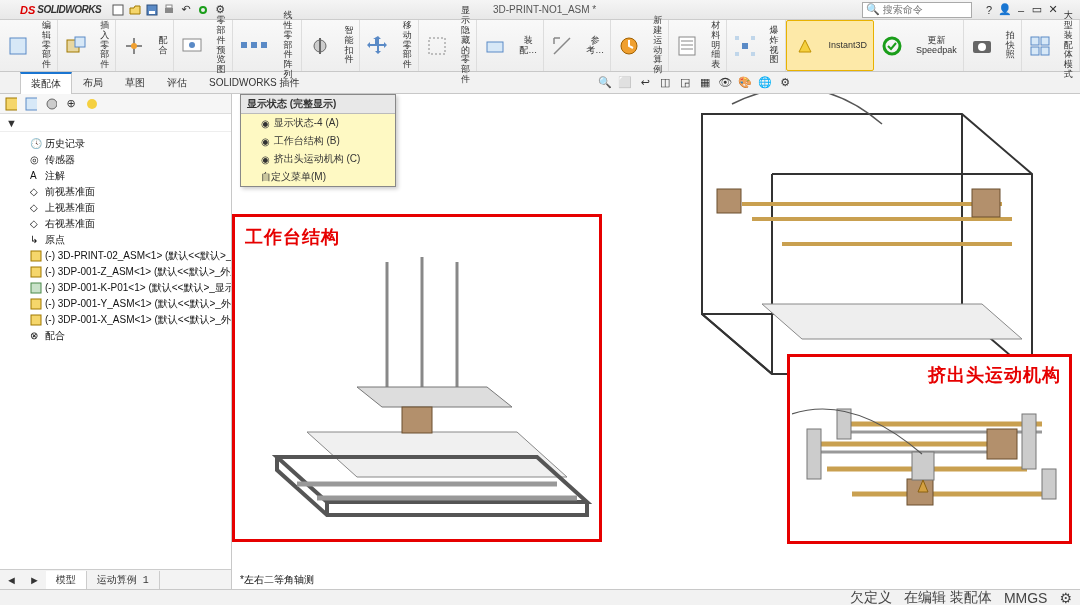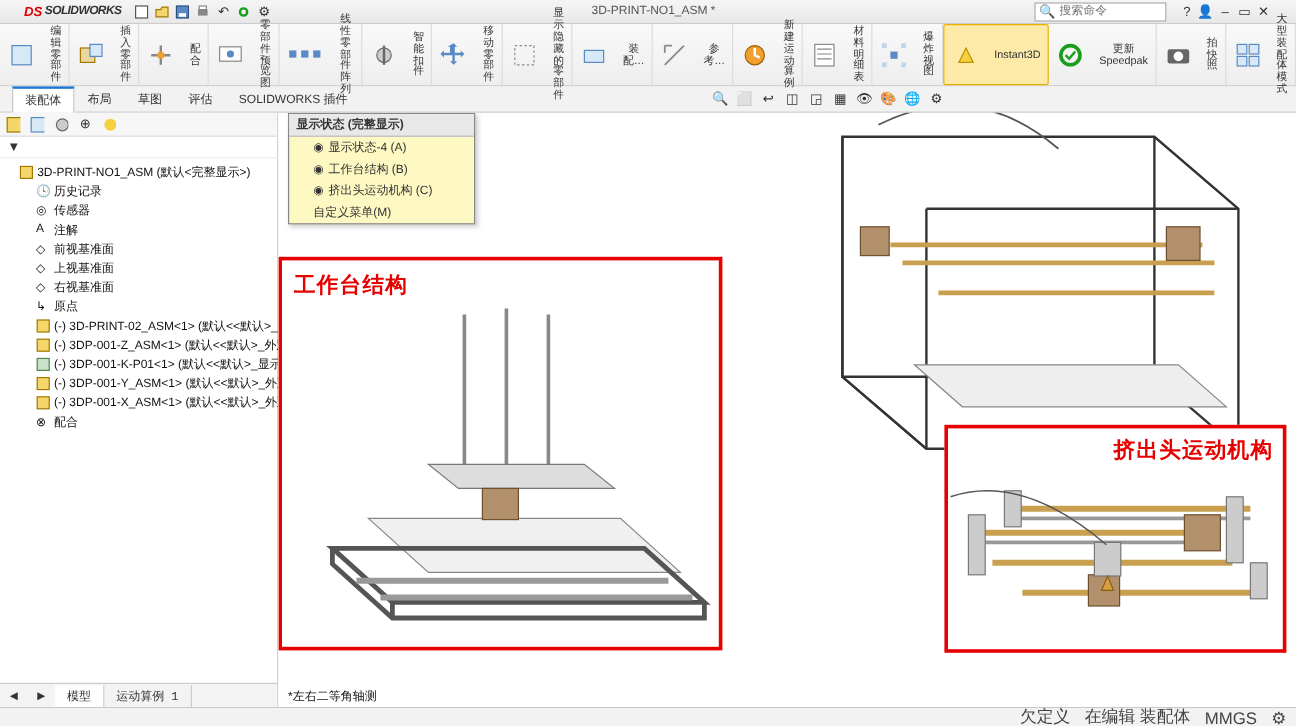--- a/index.html
+++ b/index.html
@@ -21,21 +21,21 @@
 
 
 .ribbon { height: 52px; background: linear-gradient(#f9f9f9,#eee); border-bottom: 1px solid #c8c8c8; display: flex; align-items: stretch; }
 .rib-group { display: flex; flex-direction: row; align-items: center; justify-content: center; padding: 2px 6px; border-right: 1px solid #ddd; font-size: 9px; color: #333; gap: 12px; }
 .rib-group .ic { width: 24px; height: 24px; display: flex; align-items: center; justify-content: center; }
 .rib-group.big .ic { width: 30px; height: 24px; }
 .rib-group .lbl { line-height: 1.1; text-align: center; white-space: pre-line; max-width: 48px; }
 .rib-group.highlight { background: #fde9a8; border: 1px solid #e8b200; border-radius: 2px; }
 
 
-.tabstrip { height: 22px; background: #f2f2f2; border-bottom: 1px solid #c8c8c8; display: flex; align-items: center; padding-left: 10px; gap: 0; }
+.tabstrip { height: 22px; background: #f2f2f2; border-bottom: 1px solid #c8c8c8; display: flex; align-items: center; padding-left: 20px; gap: 0; }
 .tab { padding: 3px 10px; font-size: 10px; border: 1px solid transparent; border-bottom: none; cursor: pointer; color: #333; }
 .tab.active { background: #fff; border-color: #c8c8c8; border-top: 2px solid #1a75d1; }
 .ctxbar { flex: 1; display: flex; gap: 4px; justify-content: center; align-items: center; }
 .ctxbar .ci { width: 16px; height: 16px; }
 
 
 .main { display: flex; height: calc(605px - 20px - 52px - 22px - 16px); }
 
 
 .feat { width: 232px; border-right: 1px solid #c8c8c8; background: #fff; display: flex; flex-direction: column; }
@@ -339,28 +339,20 @@
           <svg width="14" height="14">
             <circle cx="7" cy="7" r="5" fill="#f5d040"></circle>
           </svg>
         </span>
     </div>
     <div class="feat-filter">
         <span>▼</span>
       </div>
     <div class="tree">
       <ul>
-        <li>
-            <span class="node-ic">
-              <svg width="12" height="12">
-                <rect x="1" y="1" width="10" height="10" fill="#f5d66b" stroke="#a07800"></rect>
-              </svg>
-            </span>
-            <span>3D-PRINT-NO1_ASM  (默认&lt;完整显示&gt;)</span>
-          </li>
         <ul>
           <li>
               <span class="node-ic">🕓</span>
               <span>历史记录</span>
             </li>
           <li>
               <span class="node-ic">◎</span>
               <span>传感器</span>
             </li>
           <li>

